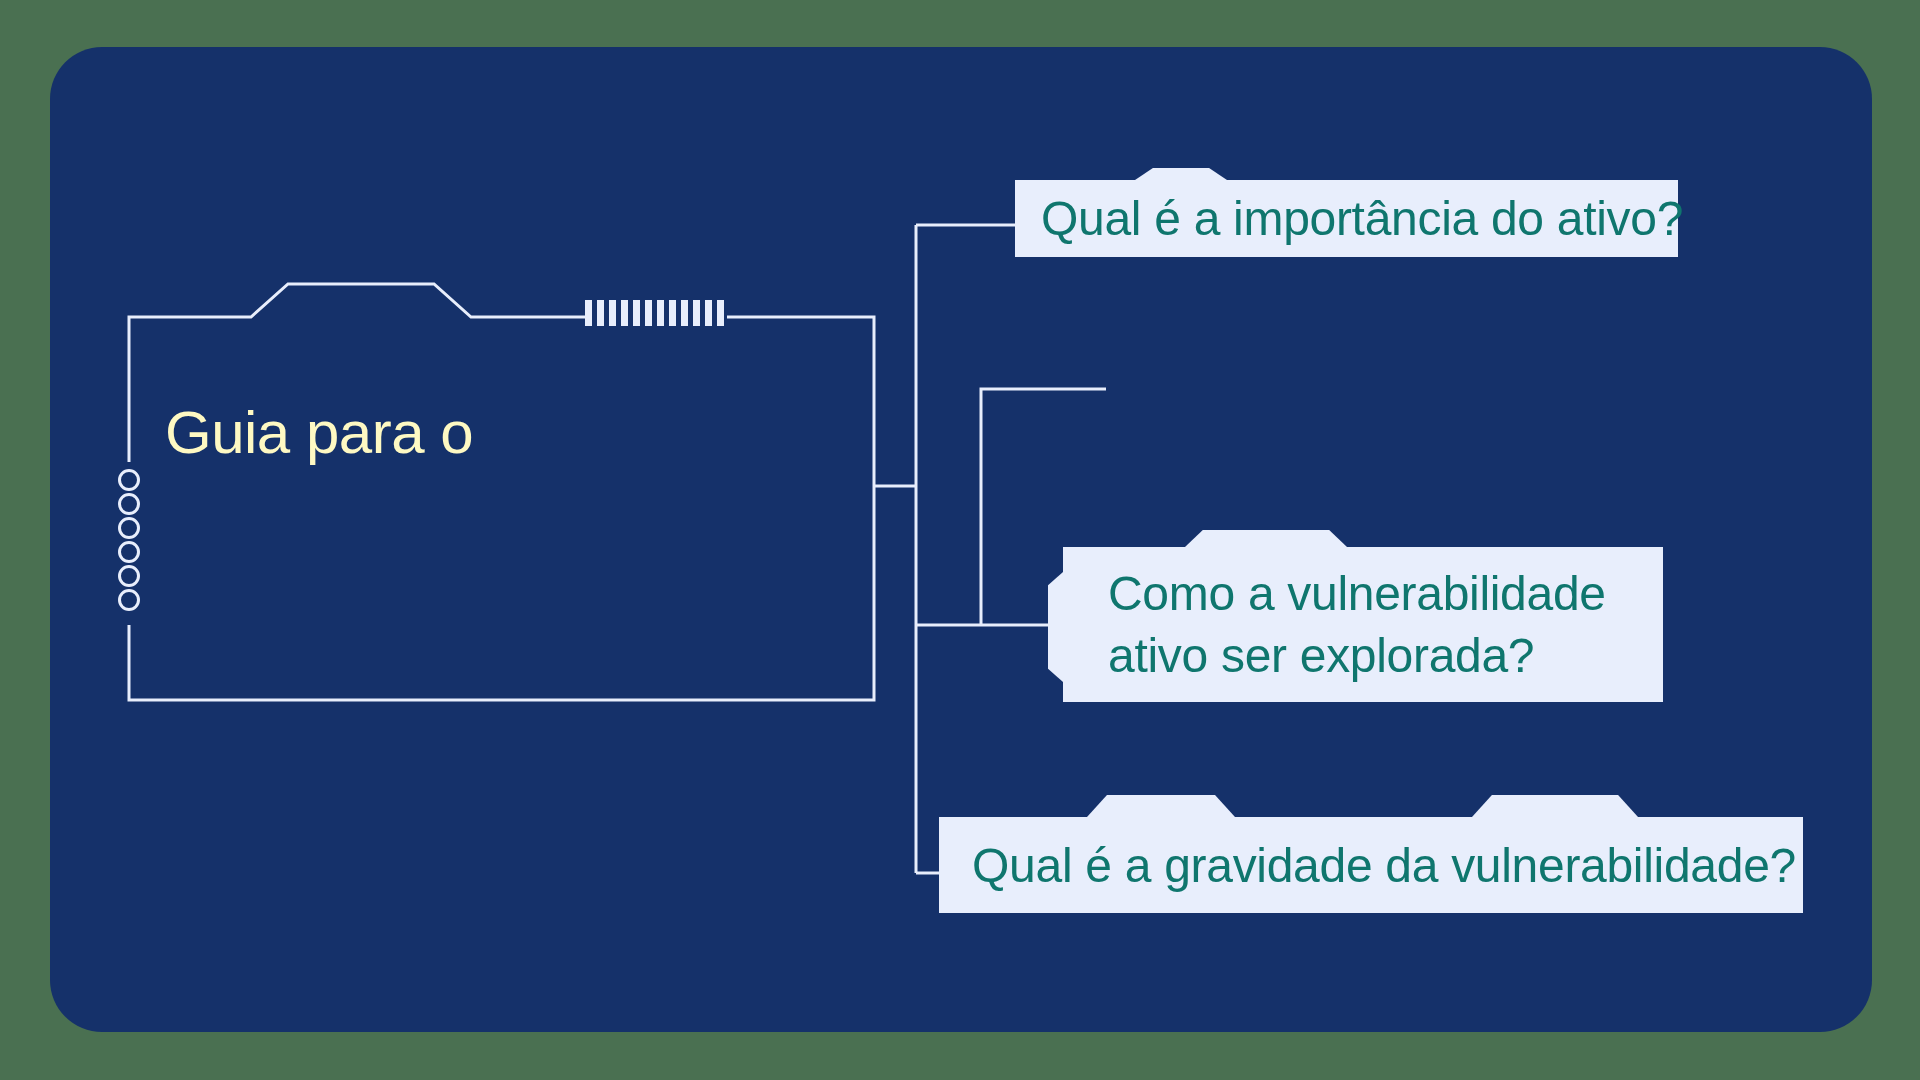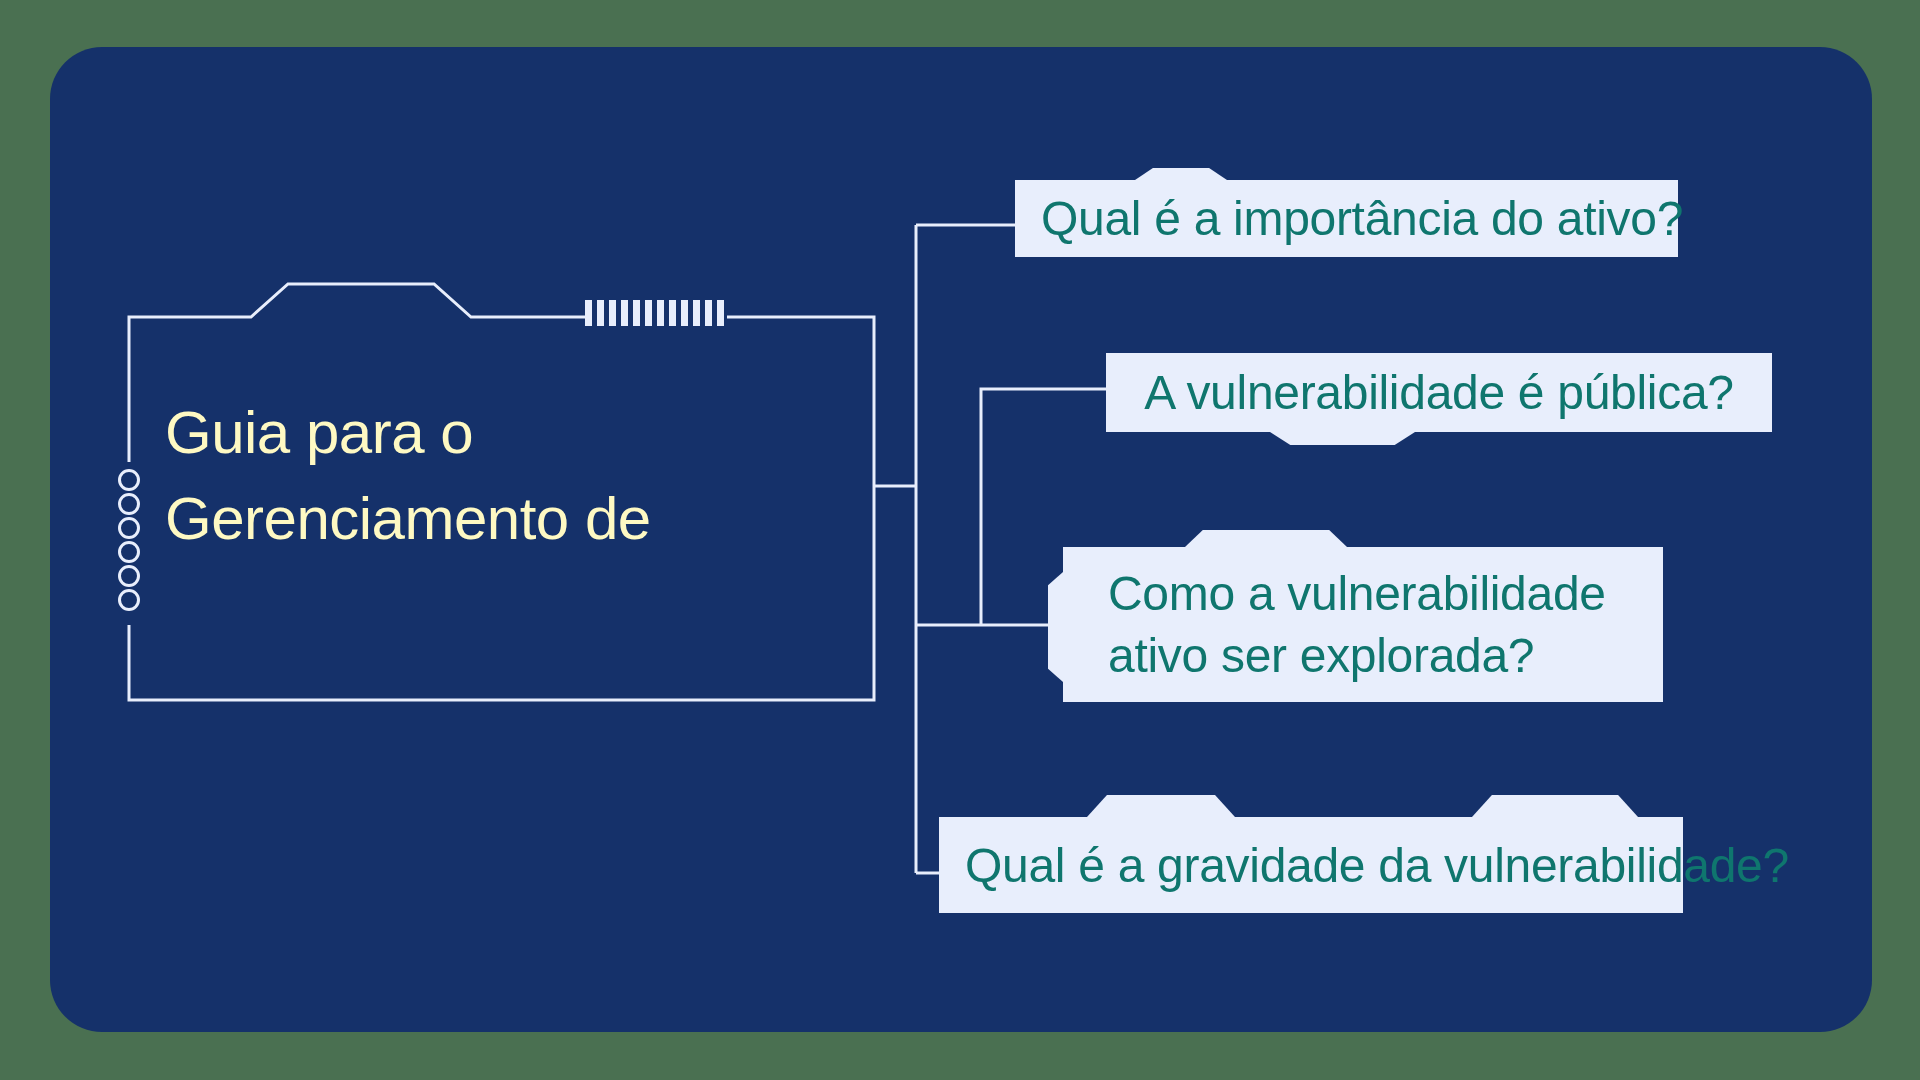--- a/index.html
+++ b/index.html
@@ -38,21 +38,21 @@
     clip-path:polygon(0% 100%,19.5% 0%,80.5% 0%,100% 100%);}
   #qbox2{left:1106px;top:353px;width:666px;height:79px;justify-content:center;}
   #qbox2 .bump{left:164px;bottom:-13px;width:145px;height:13px;
     clip-path:polygon(0% 0%,100% 0%,86% 100%,14% 100%);}
   #qbox3{left:1063px;top:547px;width:600px;height:155px;padding-left:45px;box-sizing:border-box;
     line-height:62px;}
   #qbox3 .bump{left:122px;top:-17px;width:162px;height:17px;
     clip-path:polygon(0% 100%,11% 0%,89% 0%,100% 100%);}
   #qbox3 .tab{position:absolute;background:#e8eefc;left:-15px;top:25px;width:15px;height:110px;
     clip-path:polygon(100% 0%,0% 12%,0% 88%,100% 100%);}
-  #qbox4{left:939px;top:817px;width:744px;height:96px;padding-left:26px;box-sizing:border-box;}
+  #qbox4{left:939px;top:817px;width:864px;height:96px;padding-left:26px;box-sizing:border-box;justify-content:center;}
   #qbox4 .bump-a{left:148px;top:-22px;width:148px;height:22px;
     clip-path:polygon(0% 100%,13.5% 0%,86.5% 0%,100% 100%);}
   #qbox4 .bump-b{left:533px;top:-22px;width:166px;height:22px;
     clip-path:polygon(0% 100%,12% 0%,88% 0%,100% 100%);}
 </style>
 </head>
 <body>
 
 <div class="stage">
   <div class="canvas"></div>
@@ -84,32 +84,27 @@
         <circle cx="129" cy="576" r="9.5"></circle>
         <circle cx="129" cy="600" r="9.5"></circle>
       </g>
     </g>
   </svg>
 
   <div class="hatch-bar"></div>
 
   <div class="title">
     <div>Guia para o</div>
-    <div>Gerenciamento de</div>
   </div>
 
   <div class="qbox" id="qbox1">
     <div class="bump"></div>
     <span>Qual é a importância do ativo?</span>
   </div>
 
-  <div class="qbox" id="qbox2">
-    <div class="bump"></div>
-    <span>A vulnerabilidade é pública?</span>
-  </div>
 
   <div class="qbox" id="qbox3">
     <div class="bump"></div>
     <div class="tab"></div>
     <span>
       <span>Como a vulnerabilidade</span><br>
       <span>ativo ser explorada?</span>
     </span>
   </div>
 

